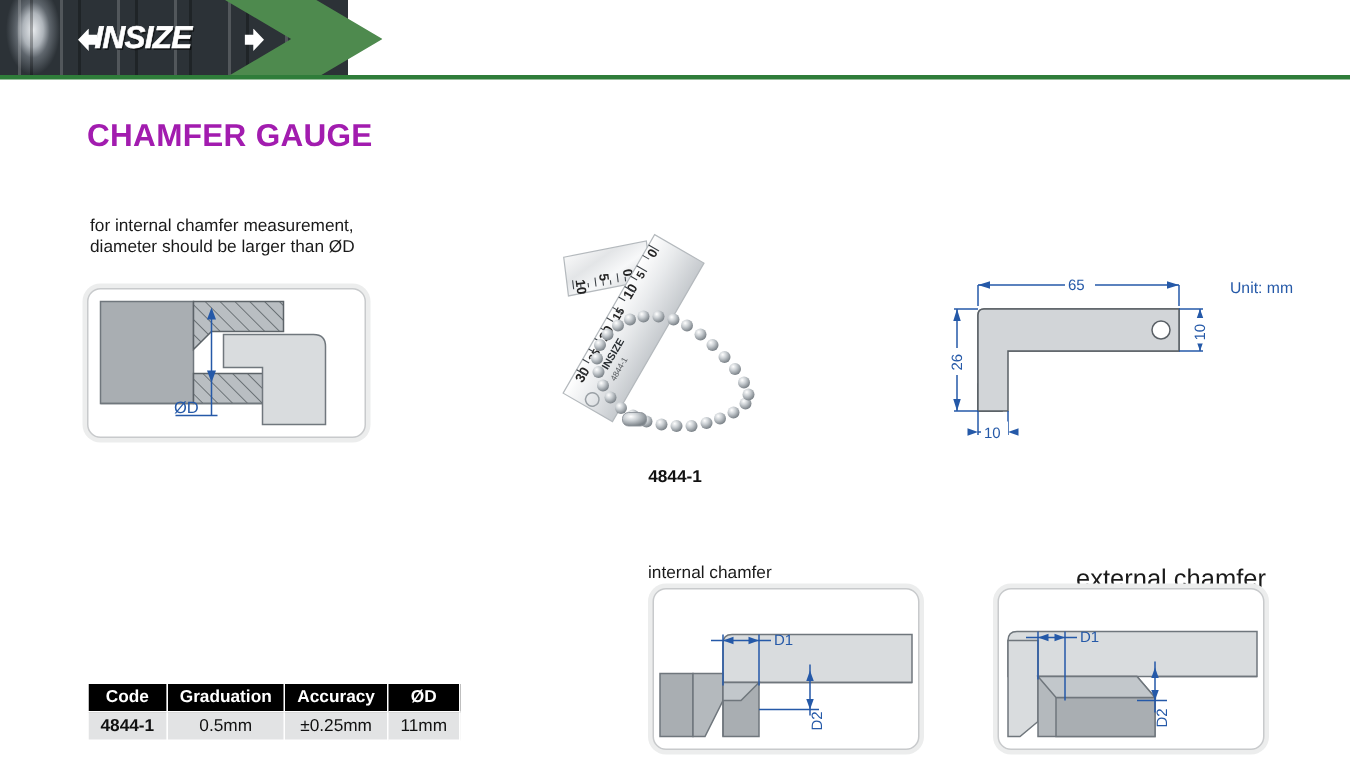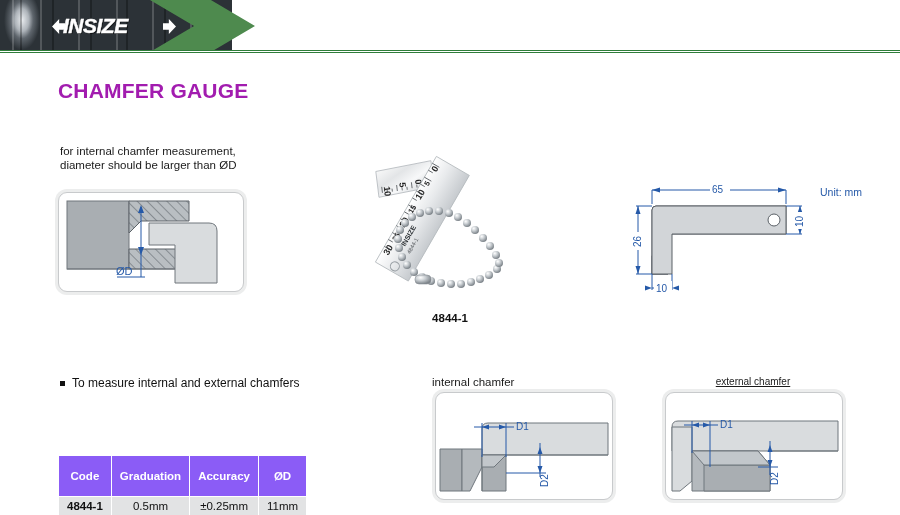--- a/index.html
+++ b/index.html
@@ -65,28 +65,28 @@
 
   
   #features{position:absolute;left:58px;top:375px;font-size:12px;line-height:17px;color:#111;}
   #features li{list-style:none;position:relative;padding-left:14px;}
   #features li:before{content:"";position:absolute;left:2px;top:6px;width:5px;height:5px;background:#111;}
   #features ul{margin:0;padding:0;}
 
   
   #spec-table{position:absolute;left:58px;top:455px;border-collapse:collapse;
     font-size:11.5px;}
-  #spec-table th{background:#8b5cf6;color:#ffffff;font-weight:bold;
-    padding:14px 8px;border:1px solid #ffffff;text-align:center;white-space:nowrap;}
+  #spec-table th{background:#000000;color:#ffffff;font-weight:bold;
+    padding:3px 8px;border:1px solid #ffffff;text-align:center;white-space:nowrap;}
   #spec-table td{background:#e2e3e4;color:#111;padding:3px 8px;
     border:1px solid #ffffff;text-align:center;white-space:nowrap;}
   #spec-table td.code{font-weight:bold;}
   #int-title{position:absolute;left:432px;top:376px;width:182px;text-align:left;font-size:11.5px;color:#1a1a1a;}
   #int-panel{left:435px;top:392px;width:176px;height:106px;}
-  #ext-title{position:absolute;left:662px;top:376px;width:182px;text-align:center;font-size:10px;color:#1a1a1a;text-decoration:underline;}
+  #ext-title{position:absolute;left:662px;top:376px;width:182px;text-align:right;font-size:17px;color:#1a1a1a;}
   #ext-panel{left:665px;top:392px;width:176px;height:106px;}
   .blue{fill:#2559a8;}
   .blueline{stroke:#2559a8;stroke-width:1;}
 </style>
 </head>
 <body>
 
 <div id="banner">
   <div id="banner-photo">
     <div class="ridge" style="left:12px"></div>
@@ -296,21 +296,20 @@
     </g>
     <polygon points="24,106 17,103.5 17,108.5" class="blue"></polygon>
     <polygon points="44,106 51,103.5 51,108.5" class="blue"></polygon>
     <rect x="26" y="99" width="18" height="13" fill="#ffffff"></rect>
     <text x="28" y="110" font-family="Liberation Sans, sans-serif" font-size="10" class="blue">10</text>
   </svg>
 </div>
 
 <div id="features">
   <ul>
-    <li>To measure internal and external chamfers</li>
   </ul>
 </div>
 
 <table id="spec-table">
   <thead>
     <tr>
       <th>Code</th>
       <th>Graduation</th>
       <th>Accuracy</th>
       <th>ØD</th>

